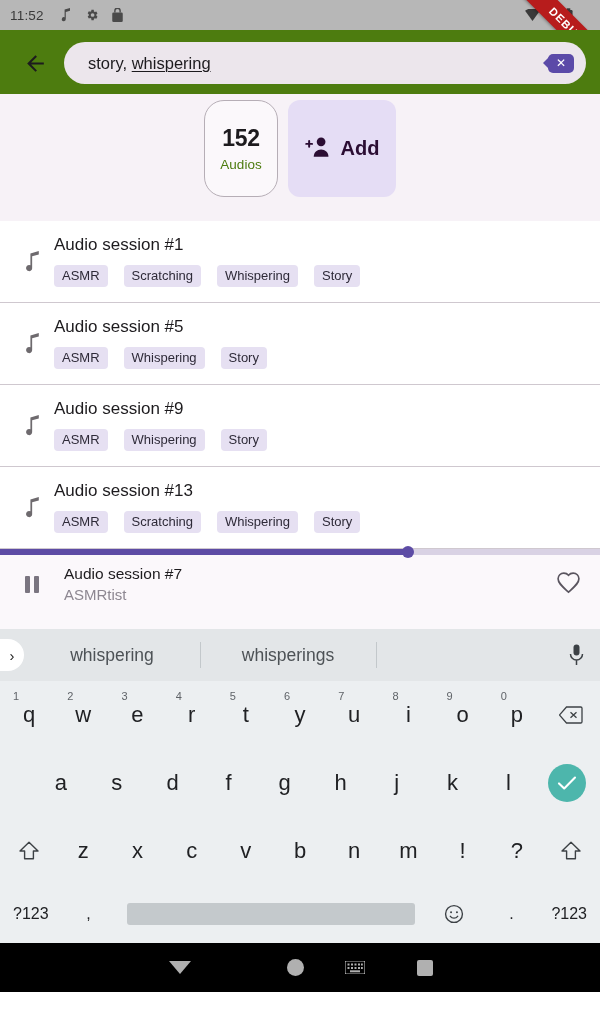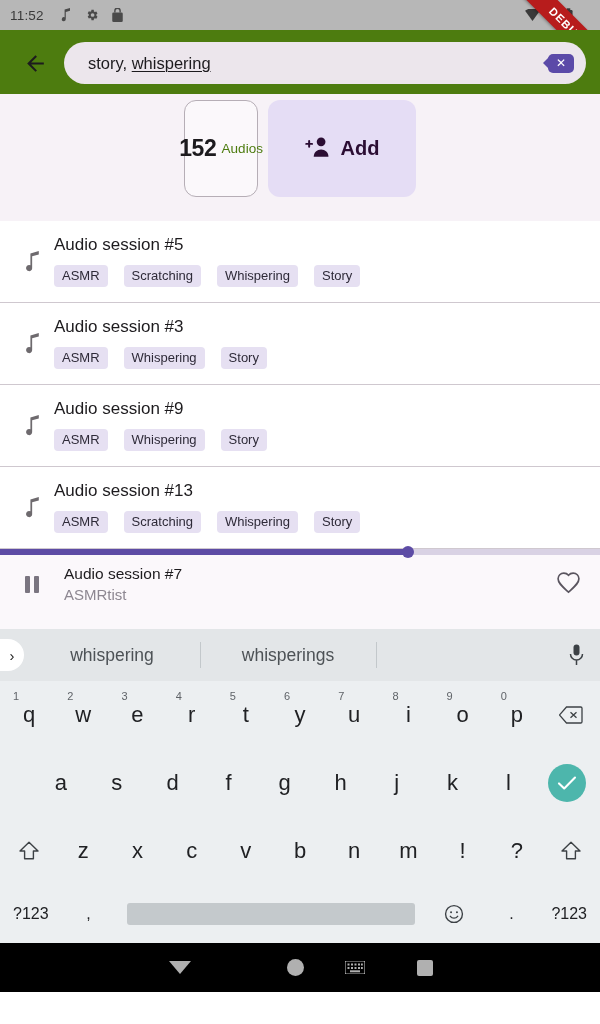--- a/index.html
+++ b/index.html
@@ -52,29 +52,29 @@
   .clear-badge::before{
     content:""; position:absolute; left:-5px; top:3px; width:0;height:0;
     border-top:6px solid transparent;border-bottom:6px solid transparent;
     border-right:6px solid #5b4aa8;
   }
 
   
   .header-area{ background:#f7f2f7; padding:6px 0 24px 0; }
   .stats-row{ display:flex; justify-content:center; align-items:stretch; gap:10px;}
   .stat-card{
-    width:74px; min-height:97px; border:1px solid #b6aeb6; border-radius:12px;
-    background:#fbf8fb; display:flex; flex-direction:row; align-items:center;
+    width:74px; min-height:97px; border:1px solid #b6aeb6; border-radius:20px;
+    background:#fbf8fb; display:flex; flex-direction:column; align-items:center;
     justify-content:center; gap:5px;
   }
   .stat-card.wide{ width:82px; }
   .stat-value{ font-size:23px; font-weight:bold; color:#1d1b1e; letter-spacing:-.3px;}
   .stat-label{ font-size:13.5px; color:#4d7c0f; }
   .add-btn{
-    width:148px; min-height:97px; border-radius:12px; background:#e5ddf5;
+    width:108px; min-height:97px; border-radius:12px; background:#e5ddf5;
     display:flex; align-items:center; justify-content:center; gap:9px;
     color:#2d1035;
   }
   .add-label{ font-size:20px; font-weight:bold; color:#2b0d33;}
 
   
   .list{ background:#fff; }
   .list-item{
     display:flex; align-items:flex-start; padding:14px 14px 13px 14px;
     border-bottom:1px solid #cfc8cf; position:relative; min-height:82px;
@@ -237,37 +237,37 @@
 </div>
 
 <div class="list" id="list">
     <div class="list-item">
       <div class="note-ic">
         <svg width="17" height="21" viewBox="0 0 14 18">
           <path d="M12.4 0 5.2 2.2v10.1a2.6 2.6 0 1 0 1.5 2.2V4.6l5.7-1.7Z" fill="currentColor"></path>
         </svg>
       </div>
      <div class="item-body">
-       <div class="item-title">Audio session #5</div>
+       <div class="item-title">Audio session #1</div>
        <div class="chips">
           <span class="chip">ASMR</span>
           <span class="chip">Scratching</span>
           <span class="chip">Whispering</span>
           <span class="chip">Story</span>
         </div>
      </div>
     </div>
     <div class="list-item">
       <div class="note-ic">
         <svg width="17" height="21" viewBox="0 0 14 18">
           <path d="M12.4 0 5.2 2.2v10.1a2.6 2.6 0 1 0 1.5 2.2V4.6l5.7-1.7Z" fill="currentColor"></path>
         </svg>
       </div>
      <div class="item-body">
-       <div class="item-title">Audio session #3</div>
+       <div class="item-title">Audio session #5</div>
        <div class="chips">
           <span class="chip">ASMR</span>
           <span class="chip">Whispering</span>
           <span class="chip">Story</span>
         </div>
      </div>
     </div>
     <div class="list-item">
       <div class="note-ic">
         <svg width="17" height="21" viewBox="0 0 14 18">

